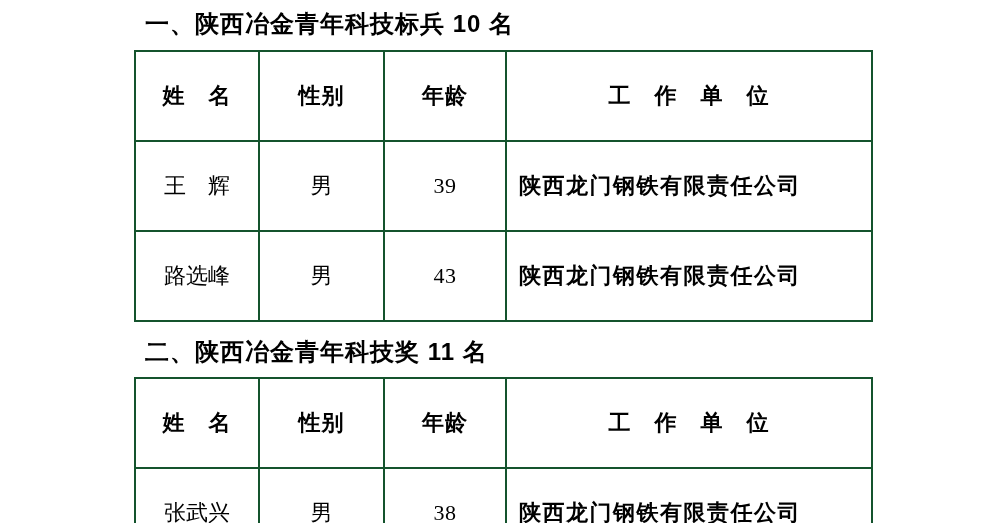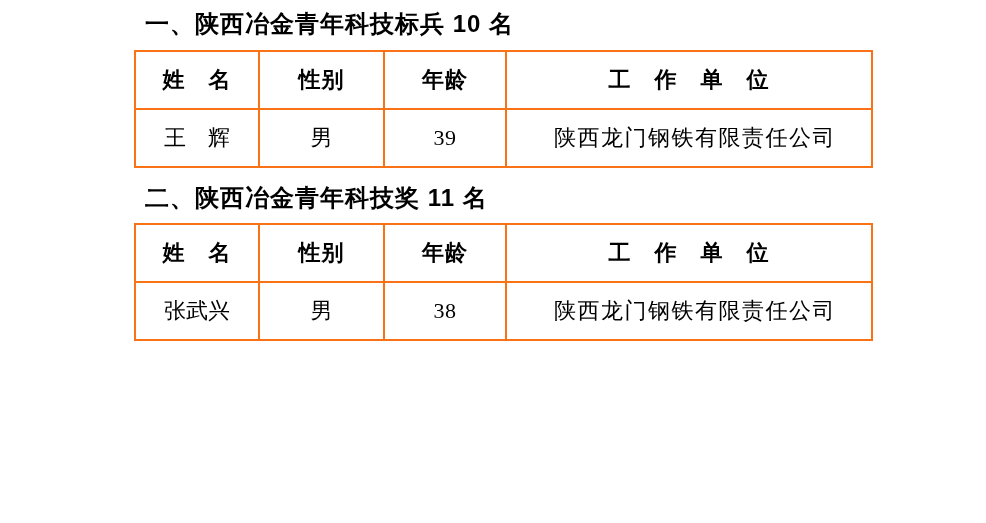--- a/index.html
+++ b/index.html
@@ -32,37 +32,38 @@
     margin-top: 14px;
     margin-bottom: 9px;
   }
   table.award-table {
     border-collapse: collapse;
     table-layout: fixed;
     width: 737px;
   }
   .award-table th,
   .award-table td {
-    border: 2px solid #f97316;
+    border: 2px solid #14532d;
     height: 56px;
     vertical-align: middle;
     text-align: center;
     font-size: 22px;
-    padding: 0;
+    padding: 16px;
     white-space: pre;
     overflow: hidden;
   }
   .award-table th {
     font-weight: bold;
     letter-spacing: 1px;
   }
   .award-table td.unit-cell {
-    text-align: center;
+    text-align: left;
     padding-left: 12px;
     letter-spacing: 1.5px;
+    font-weight: bold;
   }
   .award-table td.age-cell {
     letter-spacing: 0.5px;
   }
 </style>
 </head>
 <body>
 
 <div class="content">
 
@@ -81,20 +82,26 @@
         <th>性别</th>
         <th>年龄</th>
         <th>工　作　单　位</th>
       </tr>
     </thead>
     <tbody>
       <tr>
         <td class="name-cell">王　辉</td>
         <td class="gender-cell">男</td>
         <td class="age-cell">39</td>
+        <td class="unit-cell">陕西龙门钢铁有限责任公司</td>
+      </tr>
+      <tr>
+        <td class="name-cell">路选峰</td>
+        <td class="gender-cell">男</td>
+        <td class="age-cell">43</td>
         <td class="unit-cell">陕西龙门钢铁有限责任公司</td>
       </tr>
     </tbody>
   </table>
 
   <h2 class="heading second">二、陕西冶金青年科技奖 11 名</h2>
 
   <table class="award-table">
     <colgroup>
       <col style="width:124px">

